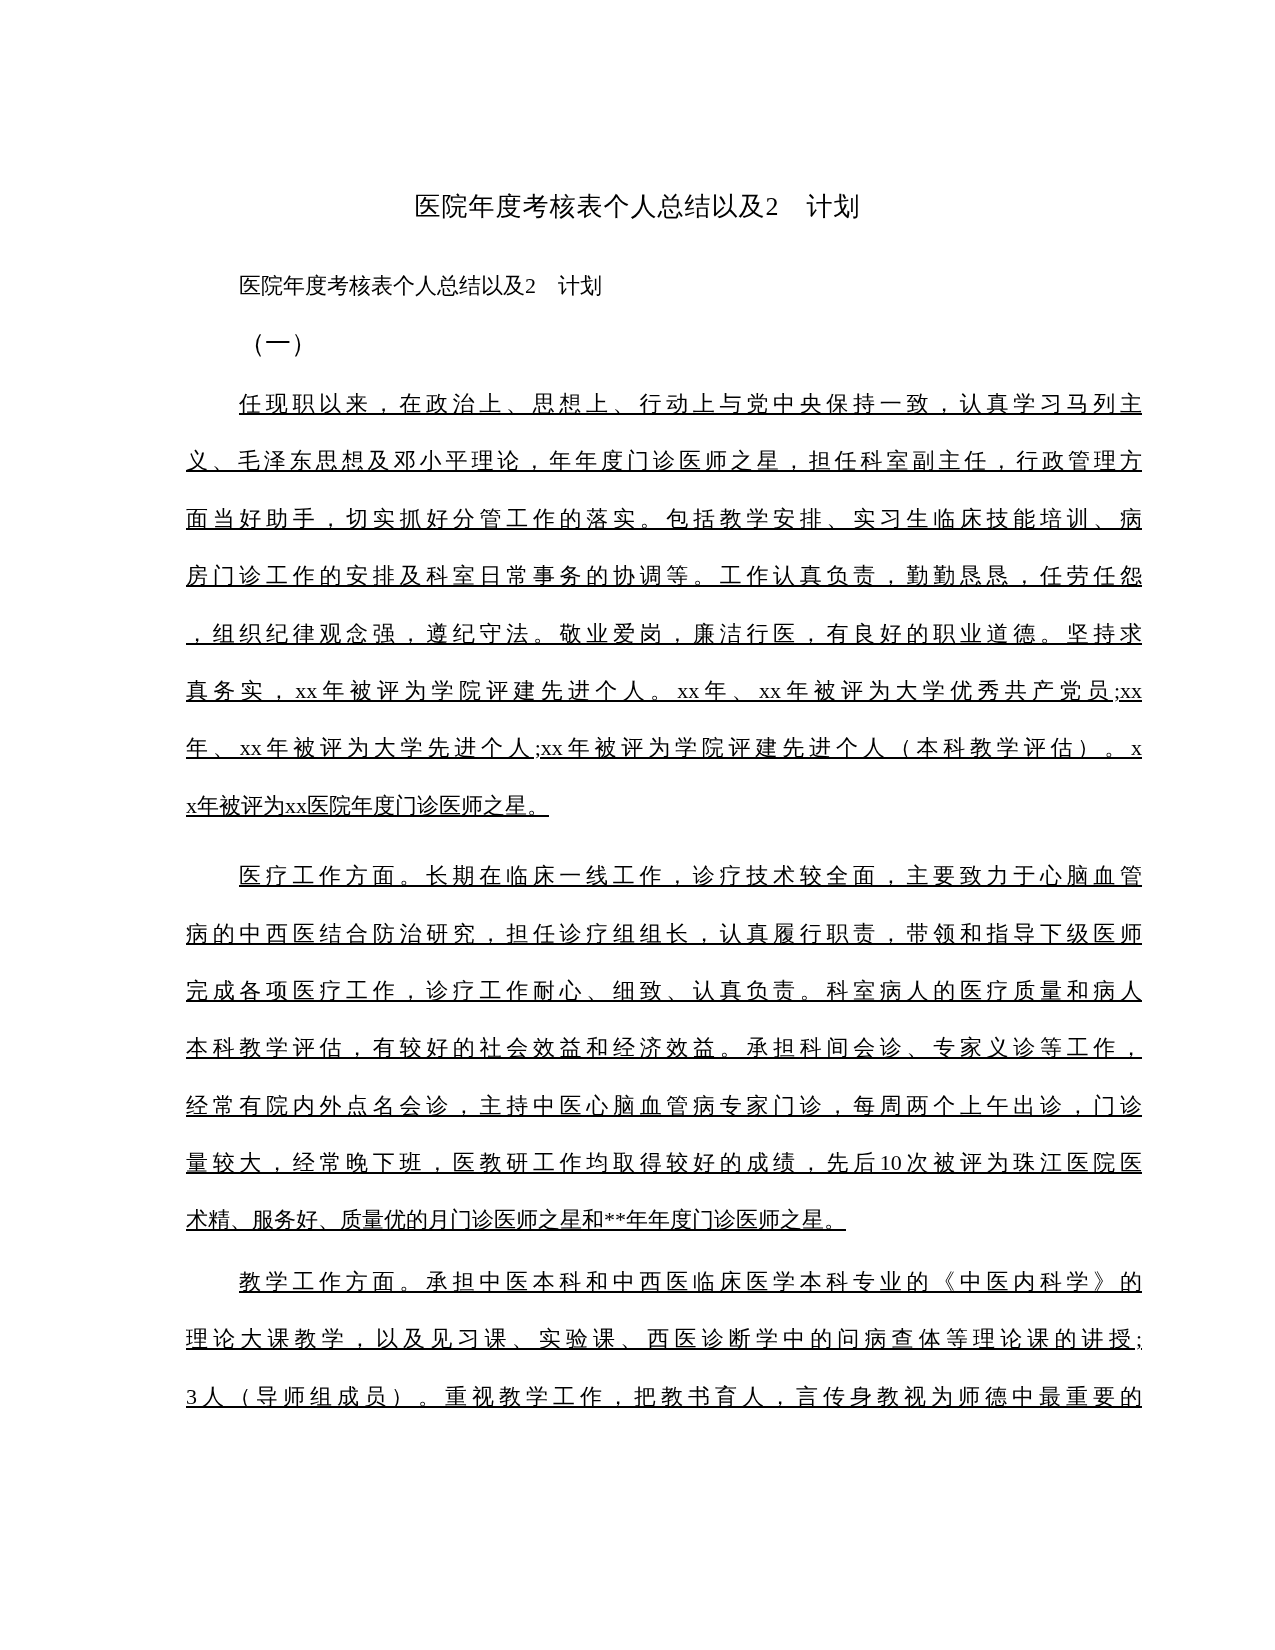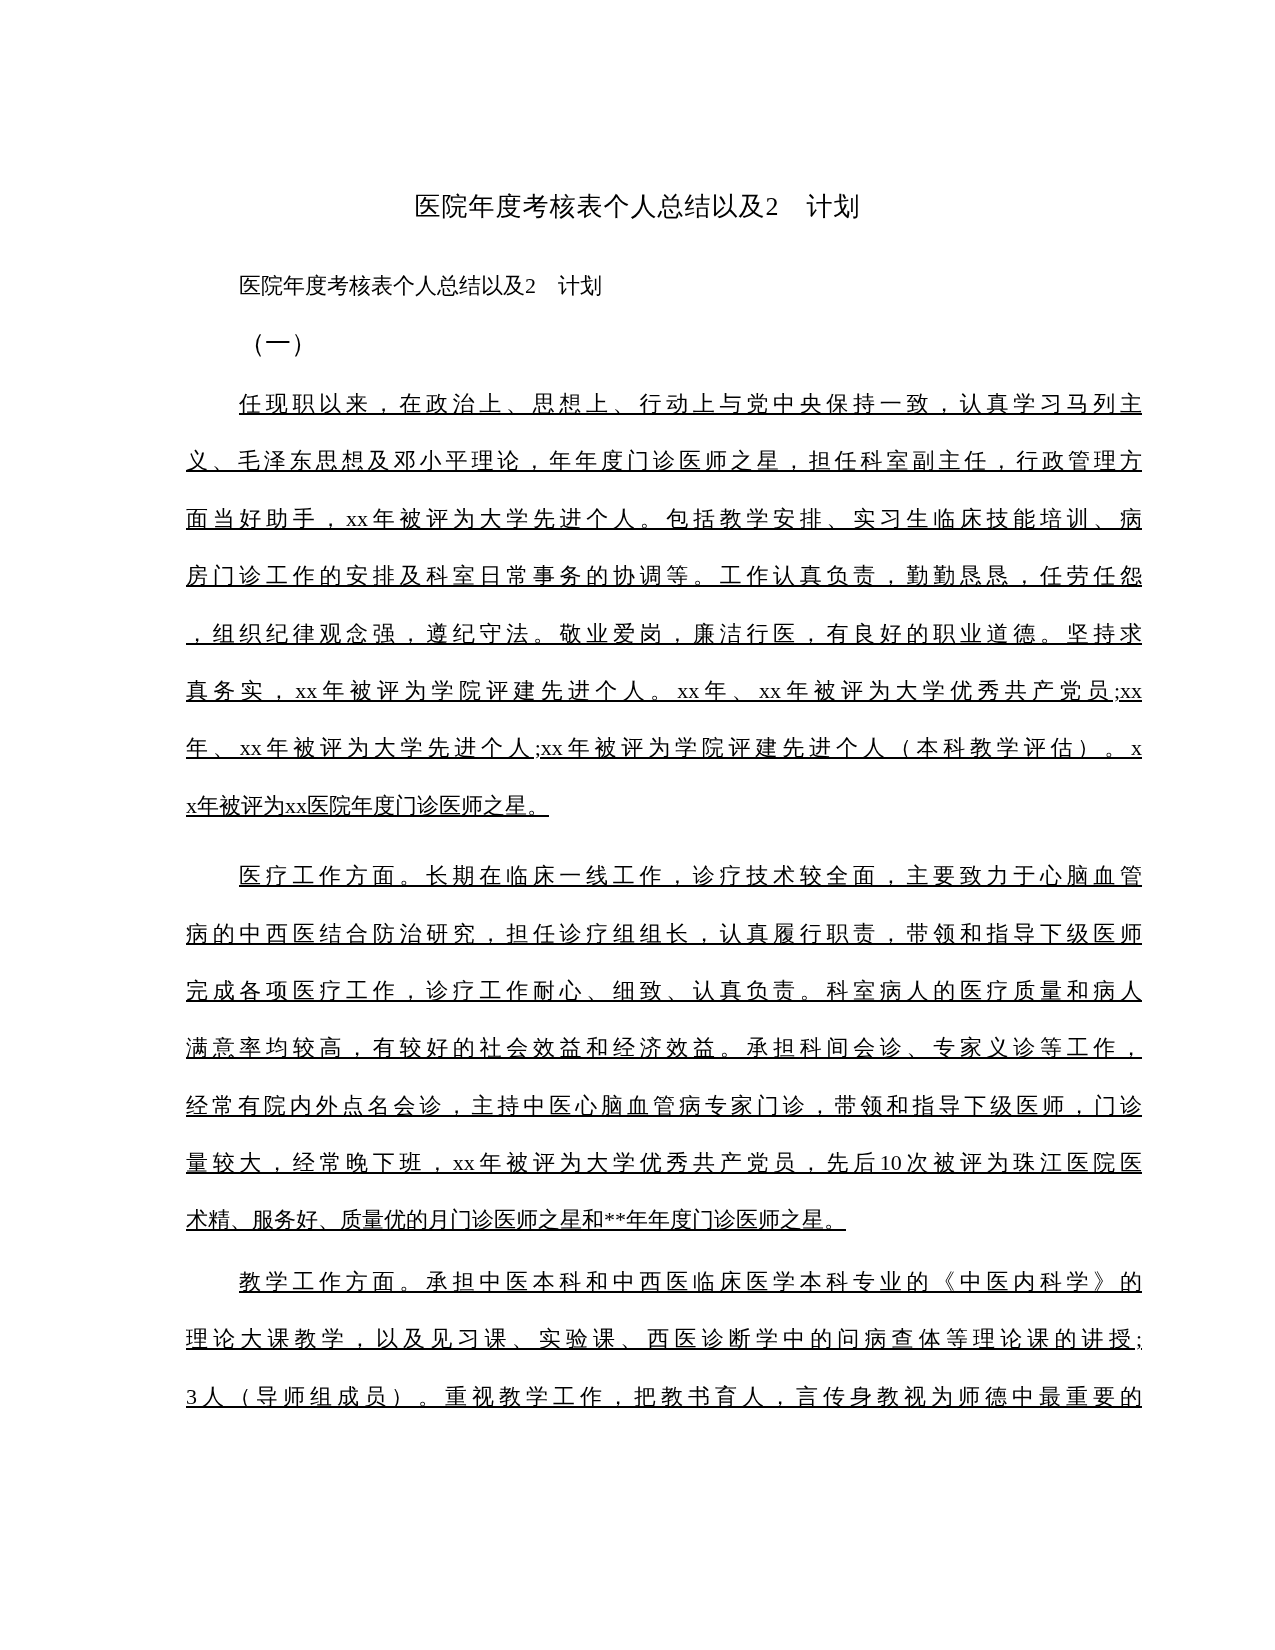--- a/index.html
+++ b/index.html
@@ -61,35 +61,35 @@
 
   <h1 class="title">医院年度考核表个人总结以及2　计划</h1>
 
   <p class="subtitle">医院年度考核表个人总结以及2　计划</p>
 
   <p class="section-marker">（一）</p>
 
   <div class="para para-1">
     <div class="line first fill">任现职以来，在政治上、思想上、行动上与党中央保持一致，认真学习马列主</div>
     <div class="line fill">义、毛泽东思想及邓小平理论，年年度门诊医师之星，担任科室副主任，行政管理方</div>
-    <div class="line fill">面当好助手，xx年被评为大学先进个人。包括教学安排、实习生临床技能培训、病</div>
+    <div class="line fill">面当好助手，切实抓好分管工作的落实。包括教学安排、实习生临床技能培训、病</div>
     <div class="line fill">房门诊工作的安排及科室日常事务的协调等。工作认真负责，勤勤恳恳，任劳任怨</div>
     <div class="line fill">，组织纪律观念强，遵纪守法。敬业爱岗，廉洁行医，有良好的职业道德。坚持求</div>
     <div class="line fill">真务实，xx年被评为学院评建先进个人。xx年、xx年被评为大学优秀共产党员;xx</div>
     <div class="line fill">年、xx年被评为大学先进个人;xx年被评为学院评建先进个人（本科教学评估）。x</div>
     <div class="line end">x年被评为xx医院年度门诊医师之星。</div>
   </div>
 
   <div class="para para-2">
     <div class="line first fill">医疗工作方面。长期在临床一线工作，诊疗技术较全面，主要致力于心脑血管</div>
     <div class="line fill">病的中西医结合防治研究，担任诊疗组组长，认真履行职责，带领和指导下级医师</div>
     <div class="line fill">完成各项医疗工作，诊疗工作耐心、细致、认真负责。科室病人的医疗质量和病人</div>
-    <div class="line fill">满意率均较高，有较好的社会效益和经济效益。承担科间会诊、专家义诊等工作，</div>
-    <div class="line fill">经常有院内外点名会诊，主持中医心脑血管病专家门诊，带领和指导下级医师，门诊</div>
-    <div class="line fill">量较大，经常晚下班，xx年被评为大学优秀共产党员，先后10次被评为珠江医院医</div>
+    <div class="line fill">本科教学评估，有较好的社会效益和经济效益。承担科间会诊、专家义诊等工作，</div>
+    <div class="line fill">经常有院内外点名会诊，主持中医心脑血管病专家门诊，每周两个上午出诊，门诊</div>
+    <div class="line fill">量较大，经常晚下班，医教研工作均取得较好的成绩，先后10次被评为珠江医院医</div>
     <div class="line end">术精、服务好、质量优的月门诊医师之星和**年年度门诊医师之星。</div>
   </div>
 
   <div class="para para-3">
     <div class="line first fill">教学工作方面。承担中医本科和中西医临床医学本科专业的《中医内科学》的</div>
     <div class="line fill">理论大课教学，以及见习课、实验课、西医诊断学中的问病查体等理论课的讲授;</div>
     <div class="line fill">3人（导师组成员）。重视教学工作，把教书育人，言传身教视为师德中最重要的</div>
   </div>
 
 </div>

